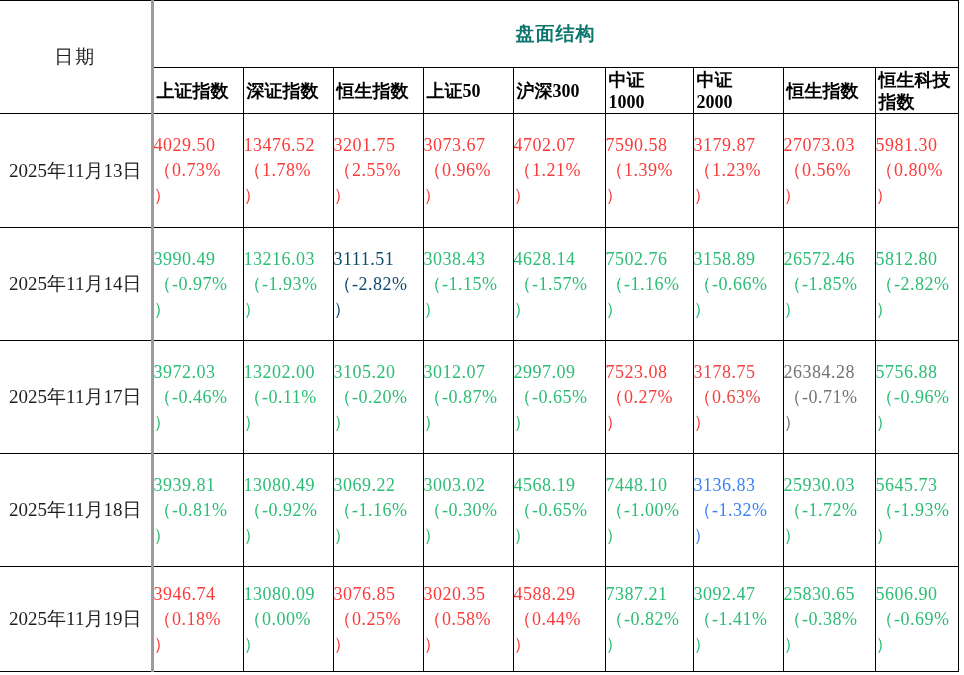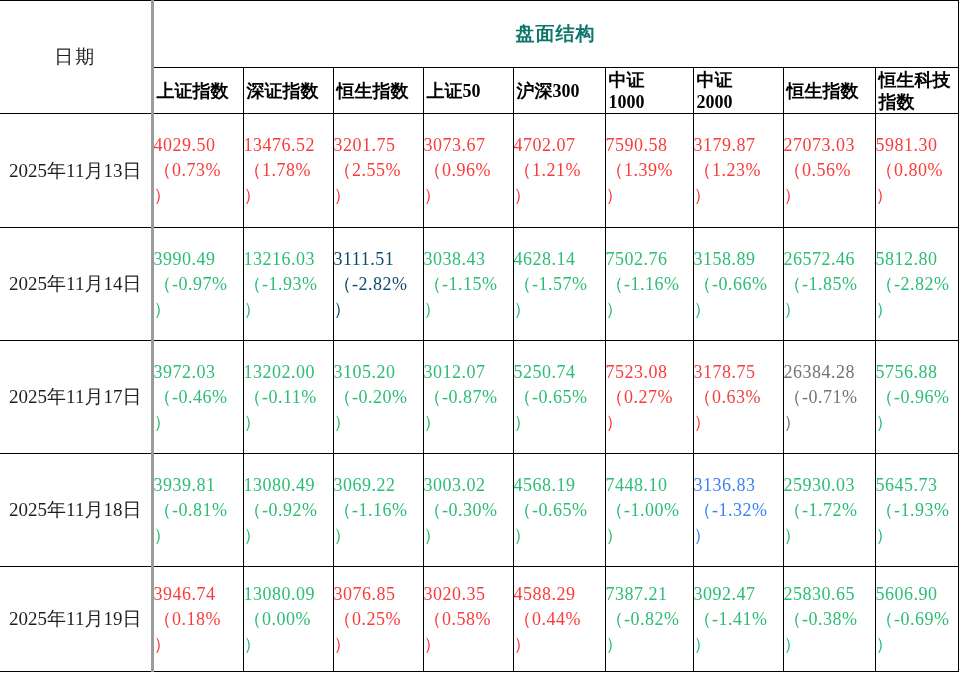--- a/index.html
+++ b/index.html
@@ -174,21 +174,21 @@
 ）</td>
           <td class="idx-cell" style="color: rgb(44, 189, 116);">13202.00
 （-0.11%
 ）</td>
           <td class="idx-cell" style="color: rgb(44, 189, 116);">3105.20
 （-0.20%
 ）</td>
           <td class="idx-cell" style="color: rgb(44, 189, 116);">3012.07
 （-0.87%
 ）</td>
-          <td class="idx-cell" style="color: rgb(44, 189, 116);">5250.74
+          <td class="idx-cell" style="color: rgb(44, 189, 116);">2997.09
 （-0.65%
 ）</td>
           <td class="idx-cell" style="color: rgb(250, 59, 59);">7523.08
 （0.27%
 ）</td>
           <td class="idx-cell" style="color: #ef4444;">3178.75
 （0.63%
 ）</td>
           <td class="idx-cell" style="color: #737373;">26384.28
 （-0.71%

